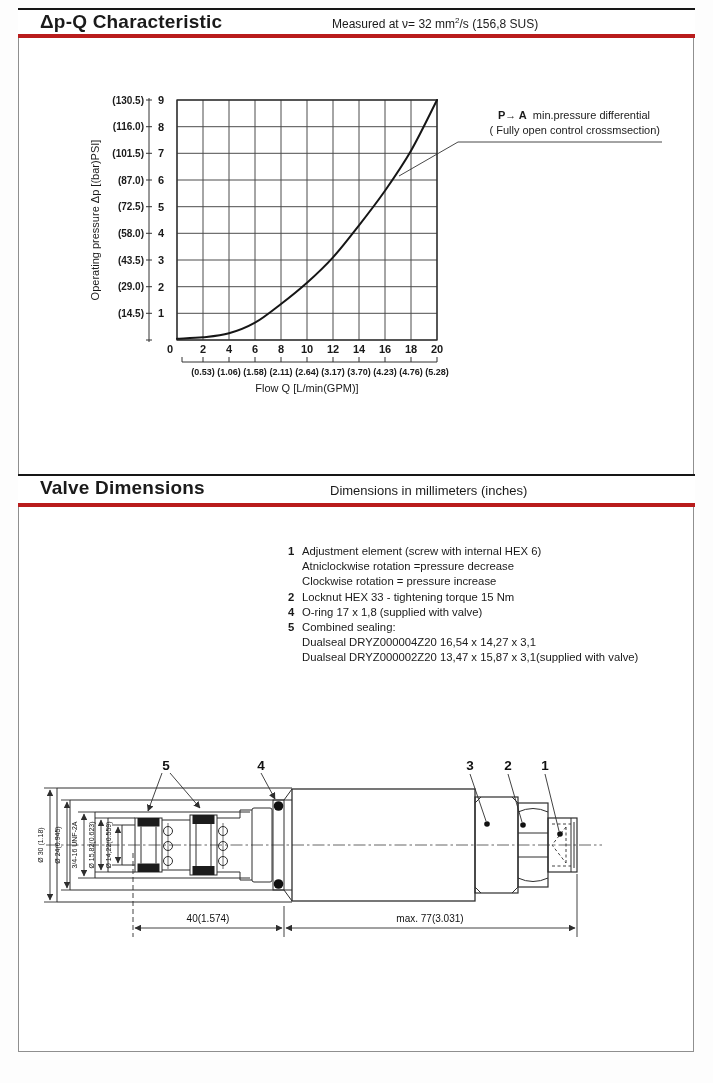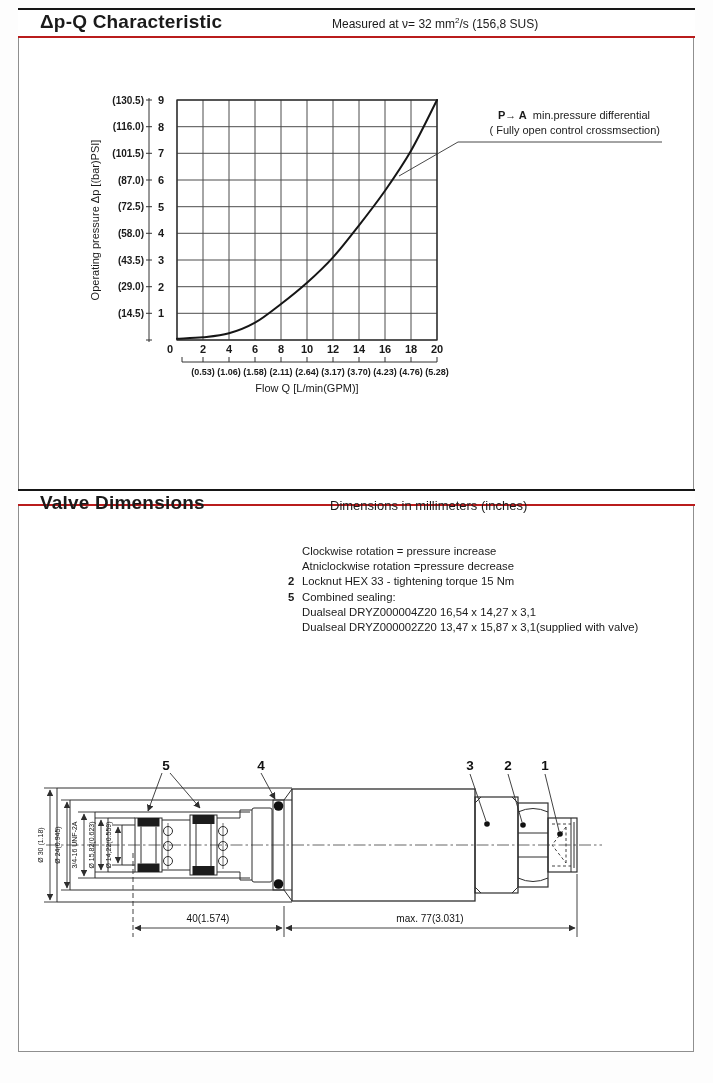--- a/index.html
+++ b/index.html
@@ -3,26 +3,26 @@
 <meta charset="utf-8">
 <style>
   html,body{margin:0;padding:0;}
   body{
     width:713px;height:1083px;position:relative;background:#fdfdfd;
     font-family:"Liberation Sans","DejaVu Sans",sans-serif;color:#1a1a1a;overflow:hidden;
   }
   .sheet{position:absolute;left:18px;top:8px;width:676px;height:1044px;
     border:1.5px solid #8f8f8f;background:#ffffff;box-sizing:border-box;}
   .hbar{position:absolute;left:18px;width:677px;height:30px;box-sizing:border-box;
-    background:#fff;border-top:2px solid #161616;border-bottom:2px solid #b91c1c;z-index:3;}
+    background:#fff;border-top:2px solid #161616;border-bottom:4px solid #b91c1c;z-index:3;}
   .hbar .title{position:absolute;left:22px;top:1px;font-size:19px;font-weight:bold;letter-spacing:.2px;}
   .hbar .subtitle{position:absolute;left:314px;top:6px;font-size:12px;}
   .hbar .subtitle sup{font-size:8px;}
   #bar1{top:8px;}
-  #bar2{top:489px;height:17px;}
+  #bar2{top:474px;height:33px;}
   #bar2 .subtitle{left:312px;top:7px;font-size:13px;}
   .notes{position:absolute;left:288px;top:544px;z-index:2;font-size:11.3px;line-height:15.2px;}
   .note-row{white-space:nowrap;}
   .note-num{display:inline-block;width:14px;font-weight:bold;}
   svg.gfx{position:absolute;left:0;top:0;z-index:1;}
   .logo{position:absolute;left:645px;top:1056px;z-index:2;font-weight:bold;font-size:8.5px;line-height:9px;letter-spacing:1.2px;color:#111;}
   .logo .row{display:flex;align-items:center;height:10px;margin-top:35px;}
   .logo .row2{padding-left:7px;letter-spacing:.6px;}
   .logo .blk{display:inline-block;width:15px;height:8px;}
   .blk-red{background:#e5342a;margin-left:2px;}
@@ -37,23 +37,25 @@
   <span class="title">Δp-Q Characteristic</span>
   <span class="subtitle"><span>Measured at ν= 32 mm</span><sup>2</sup><span>/s  (156,8 SUS)</span></span>
 </div>
 
 <div class="hbar" id="bar2">
   <span class="title">Valve Dimensions</span>
   <span class="subtitle">Dimensions in millimeters (inches)</span>
 </div>
 
 <div class="notes">
+  <div class="note-row"><span class="note-num">1</span><span>Adjustment element (screw with internal HEX 6)</span></div>
+  <div class="note-row"><span class="note-num"></span><span>Atniclockwise rotation =pressure decrease</span></div>
   <div class="note-row"><span class="note-num"></span><span>Clockwise rotation = pressure increase</span></div>
-  <div class="note-row"><span class="note-num"></span><span>Atniclockwise rotation =pressure decrease</span></div>
   <div class="note-row"><span class="note-num">2</span><span>Locknut HEX 33 - tightening torque 15 Nm</span></div>
+  <div class="note-row"><span class="note-num">4</span><span>O-ring 17 x 1,8 (supplied with valve)</span></div>
   <div class="note-row"><span class="note-num">5</span><span>Combined sealing:</span></div>
   <div class="note-row"><span class="note-num"></span><span>Dualseal DRYZ000004Z20 16,54 x 14,27 x 3,1</span></div>
   <div class="note-row"><span class="note-num"></span><span>Dualseal DRYZ000002Z20 13,47 x 15,87 x 3,1(supplied with valve)</span></div>
 </div>
 
 <svg class="gfx" width="713" height="1083" viewBox="0 0 713 1083">
   <defs>
     <marker id="arr" viewBox="0 0 10 10" refX="9.2" refY="5" markerWidth="7.5" markerHeight="7.5" orient="auto-start-reverse">
       <path d="M0,0 L10,5 L0,10 z" fill="#2e2e2e"></path>
     </marker>

